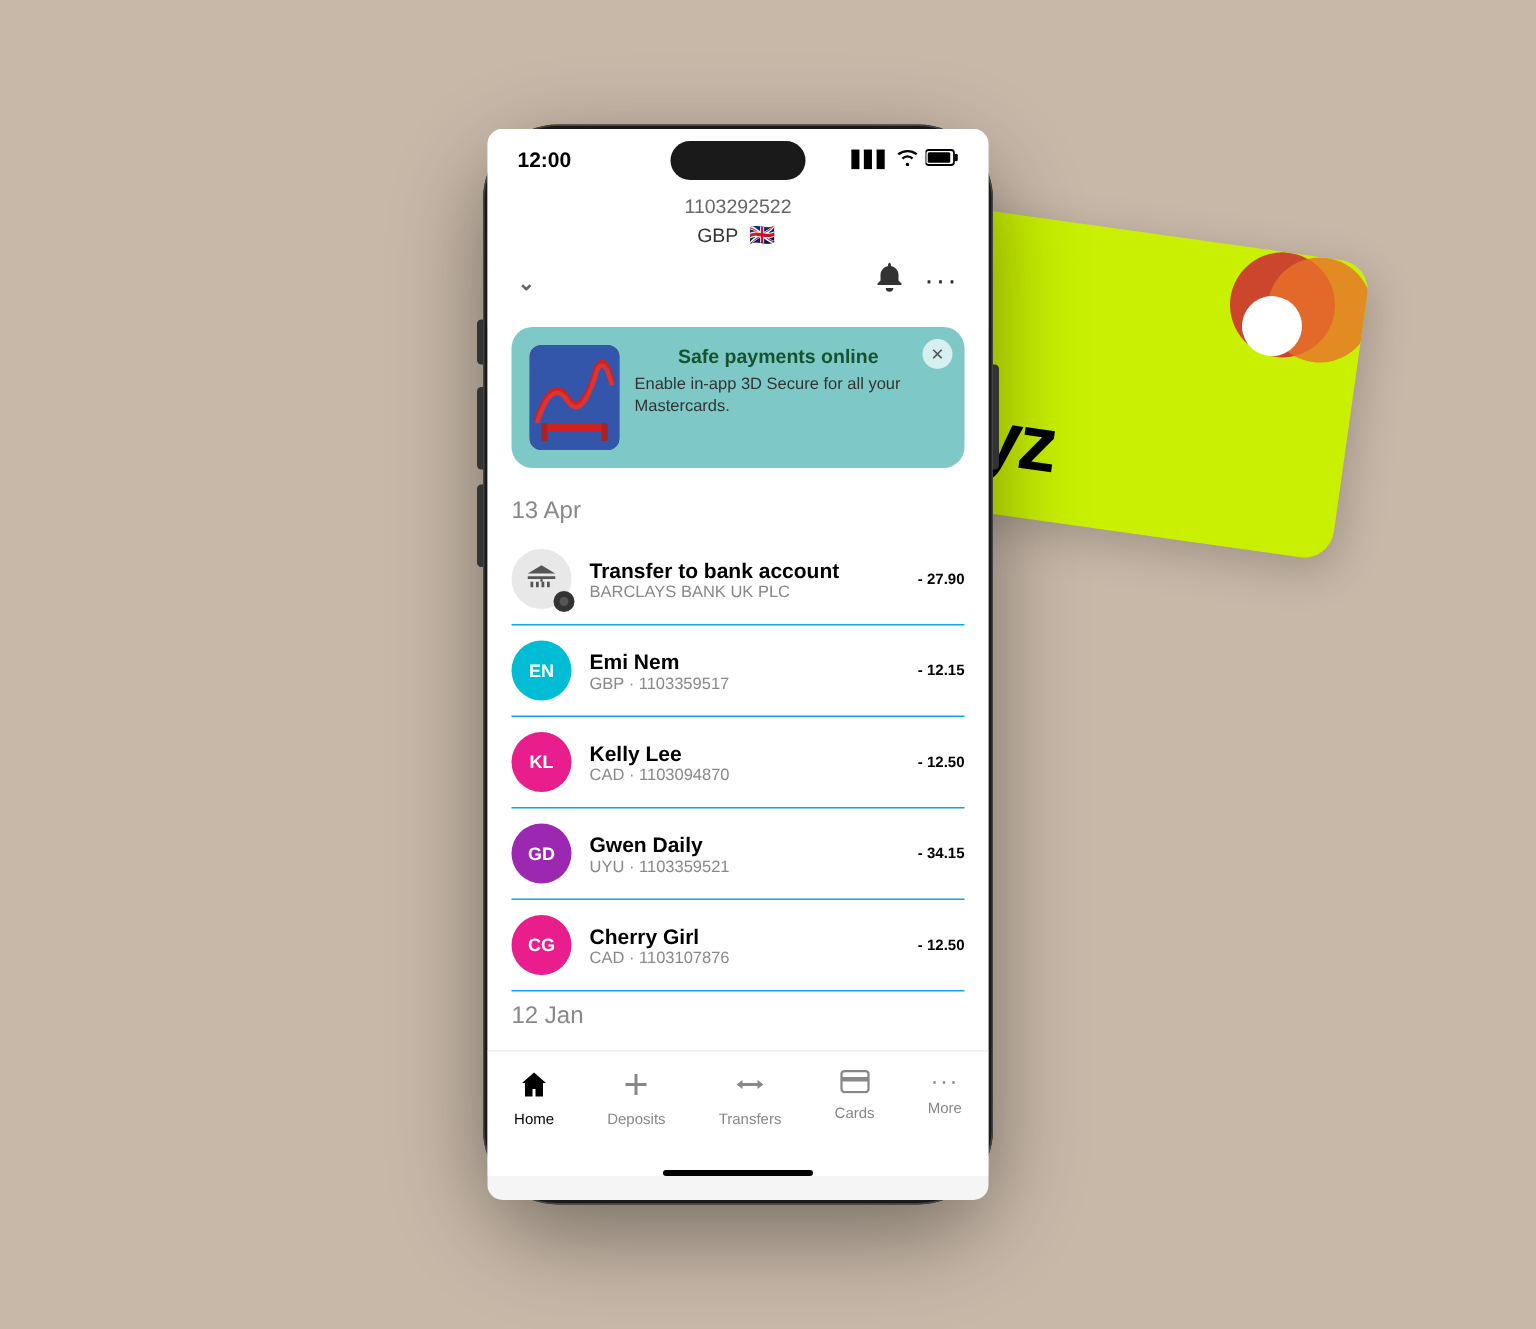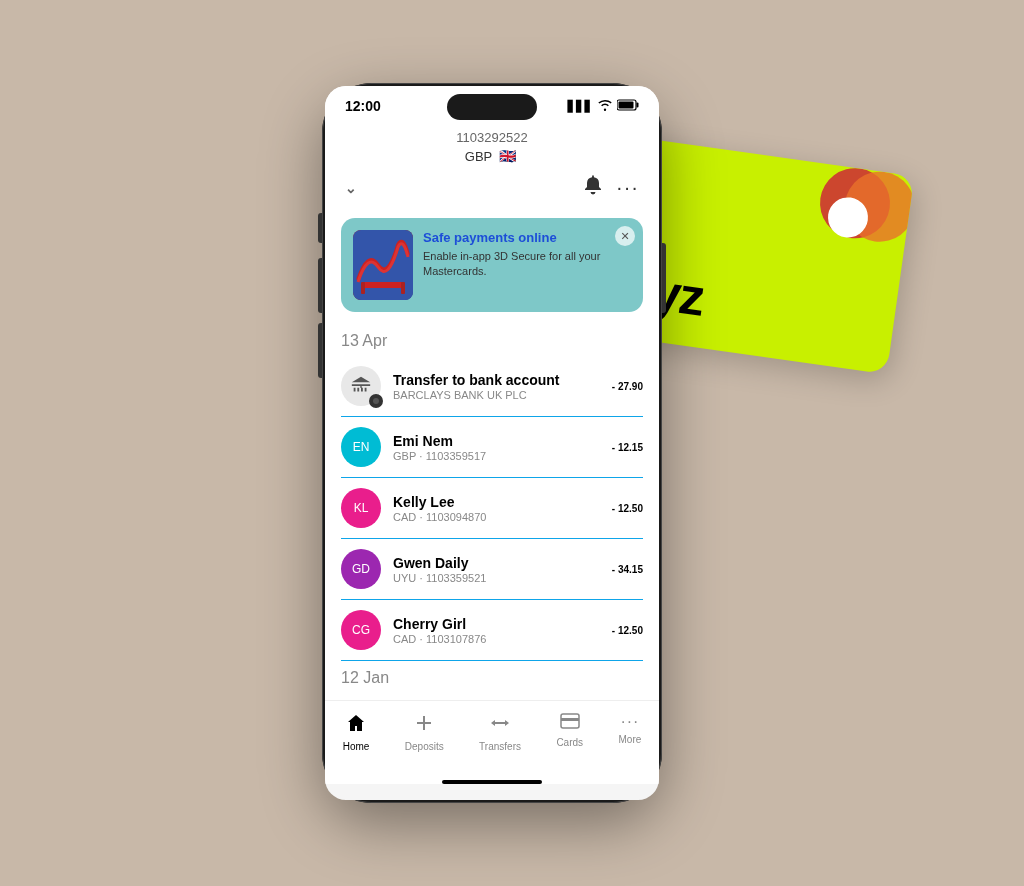--- a/index.html
+++ b/index.html
@@ -99,21 +99,21 @@
       border-radius: 50px;
       padding: 3px;
       box-shadow: 0 20px 60px rgba(0,0,0,0.4), inset 0 0 0 1px #444;
       margin-left: -40px;
     }
 
     .phone-inner {
       width: 100%;
       height: 100%;
       background: #f5f5f5;
-      border-radius: 21px;
+      border-radius: 10px;
       overflow: hidden;
       position: relative;
     }
 
     
     .phone-status-bar {
       background: white;
       padding: 12px 20px 6px;
       display: flex;
       justify-content: space-between;
@@ -250,22 +250,23 @@
       position: relative;
     }
 
     .banner-content {
       flex: 1;
     }
 
     .banner-title {
       font-size: 13px;
       font-weight: 700;
-      color: #1d4ed8;
+      color: #14532d;
       margin-bottom: 4px;
+      margin-left: 29px;
     }
 
     .banner-subtitle {
       font-size: 11px;
       color: #333;
       line-height: 1.4;
     }
 
     .banner-close {
       position: absolute;
@@ -306,21 +307,21 @@
     }
 
     .transaction-avatar {
       width: 40px;
       height: 40px;
       border-radius: 50%;
       display: flex;
       align-items: center;
       justify-content: center;
       font-size: 12px;
-      font-weight: 400;
+      font-weight: 700;
       color: white;
       flex-shrink: 0;
       position: relative;
     }
 
     .transaction-avatar.bank {
       background: #e8e8e8;
       color: #555;
       font-size: 18px;
     }

